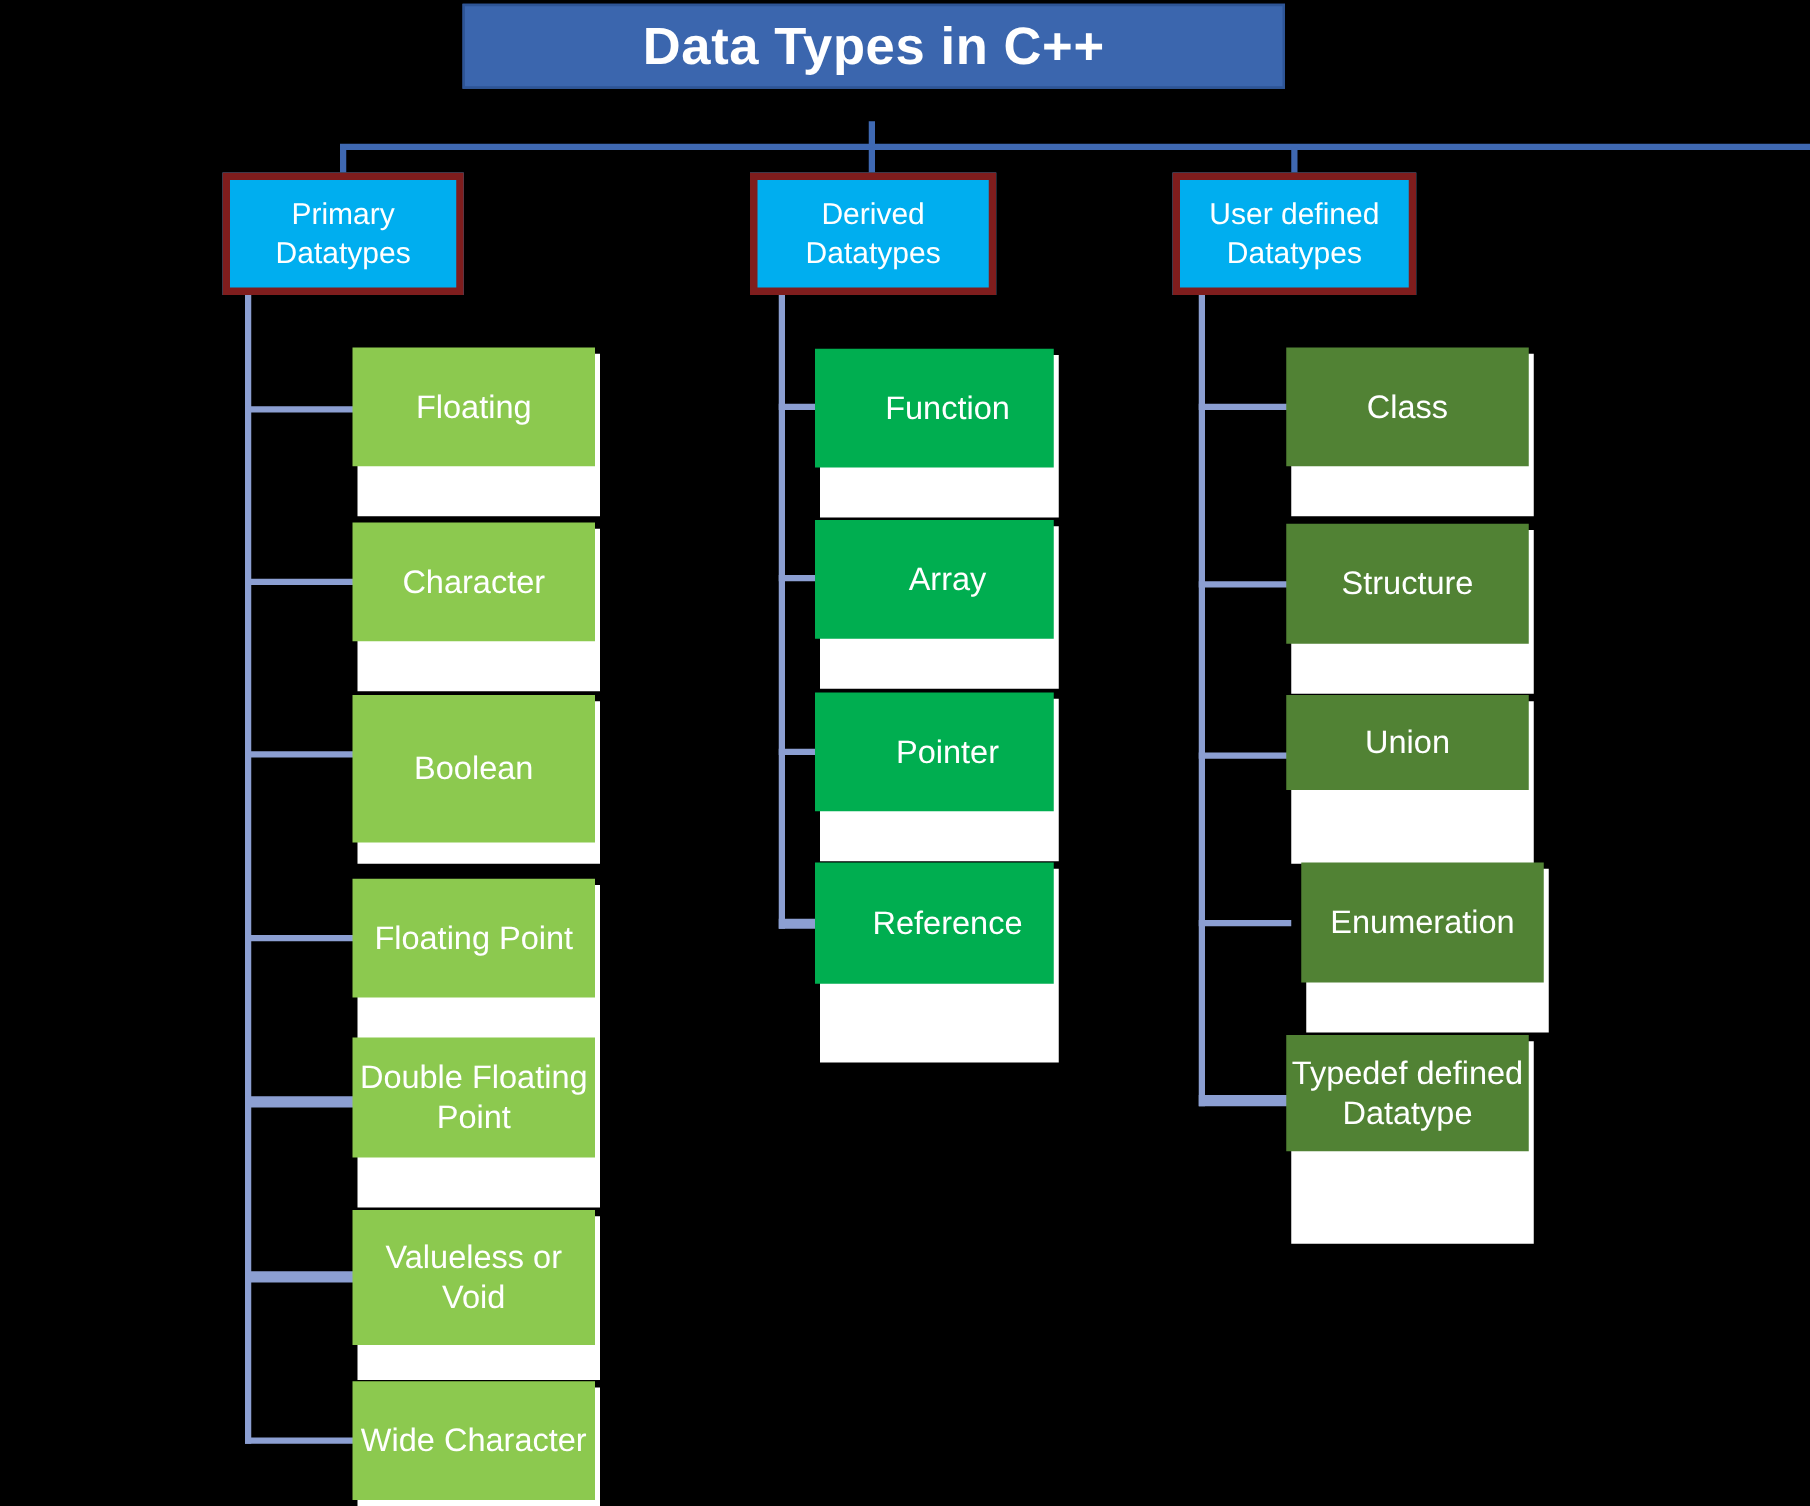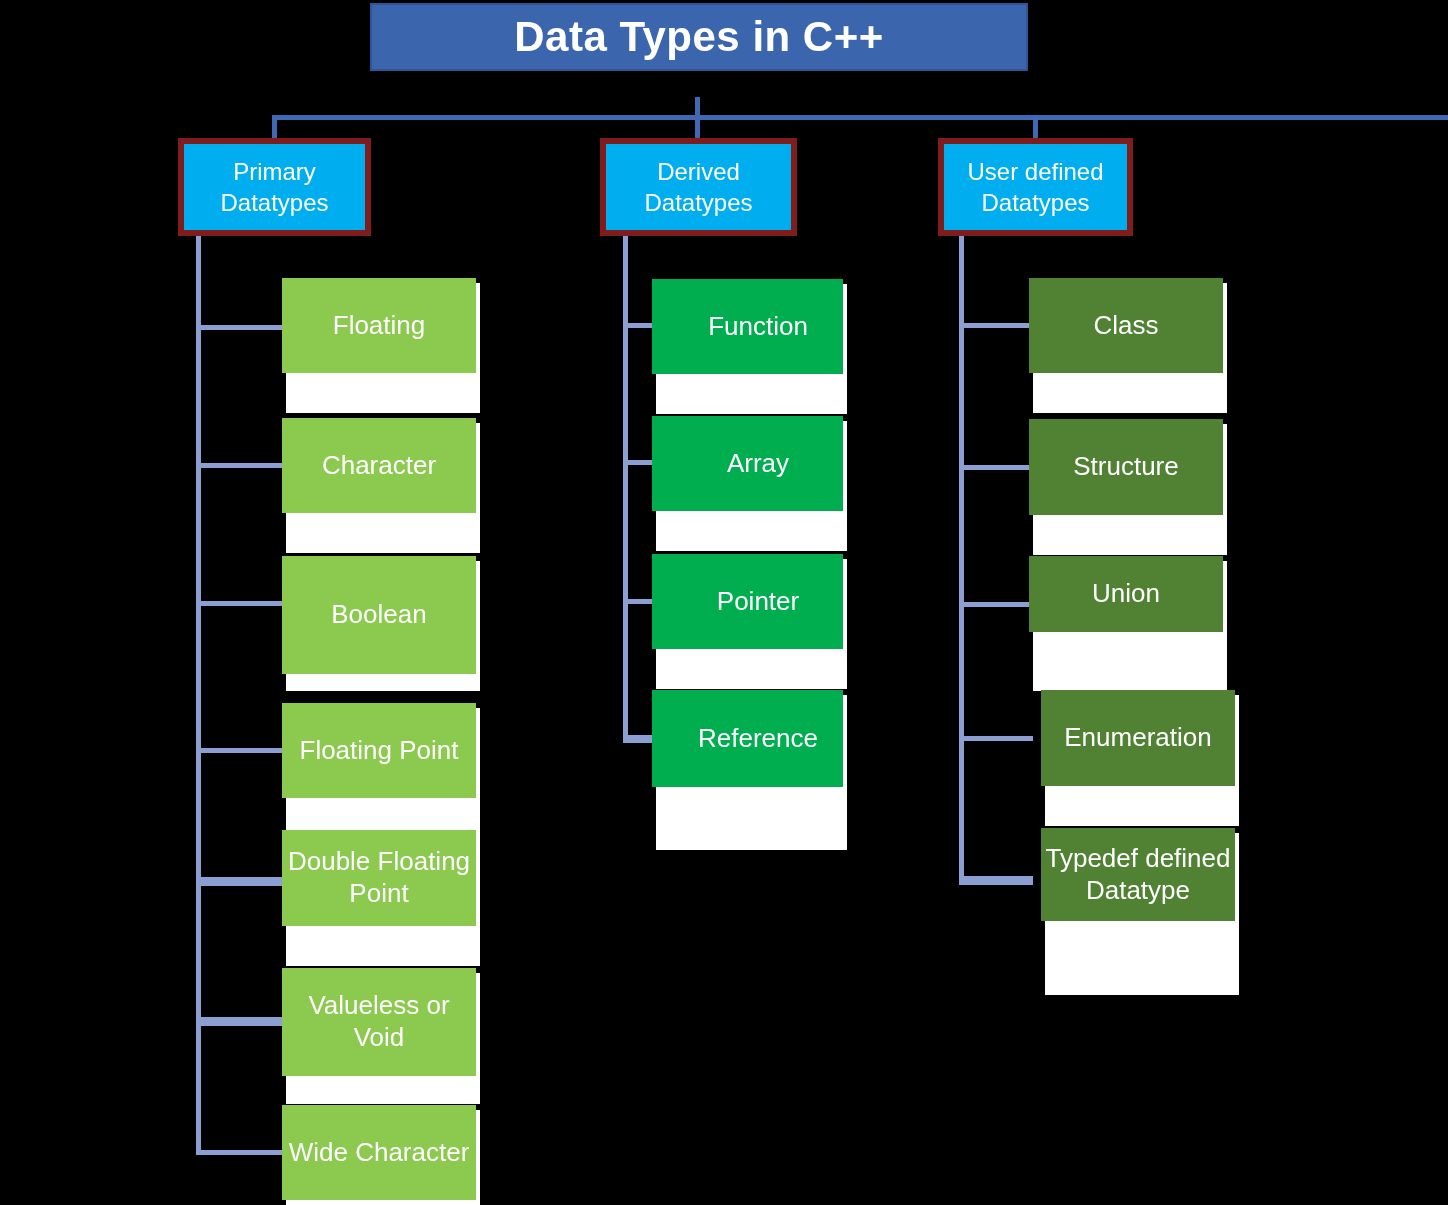--- a/index.html
+++ b/index.html
@@ -172,20 +172,20 @@
     <div class="face">
         <span>Union</span>
       </div>
   </div>
   <div class="item c3" style="left:1029px;top:690px;width:194px;height:96px;margin-left:12px;">
     <div class="back" style="height:131px;"></div>
     <div class="face">
         <span>Enumeration</span>
       </div>
   </div>
-  <div class="item c3" style="left:1029px;top:828px;width:194px;height:93px;margin-left:12px;">
+  <div class="item c3" style="left:1029px;top:828px;width:194px;height:93px;">
     <div class="back" style="height:162px;"></div>
     <div class="face">
         <span>Typedef defined Datatype</span>
       </div>
   </div>
 
 </div>
 
 </body></html>

